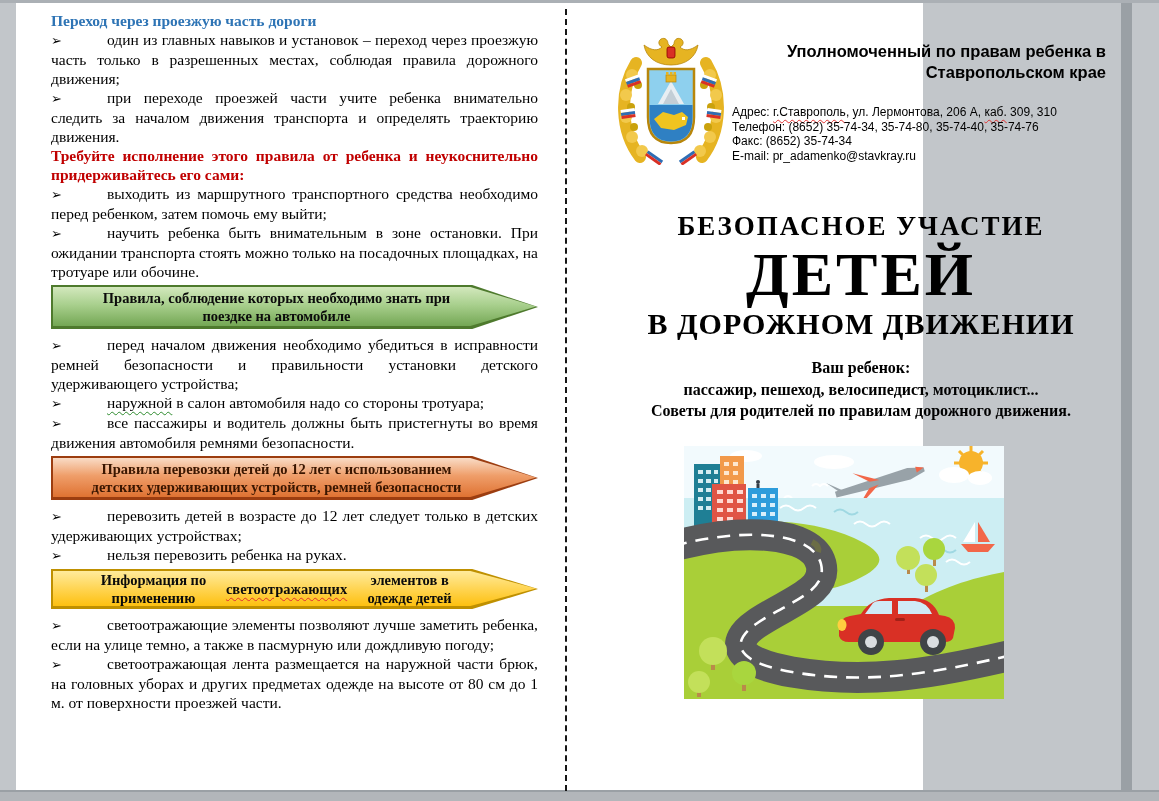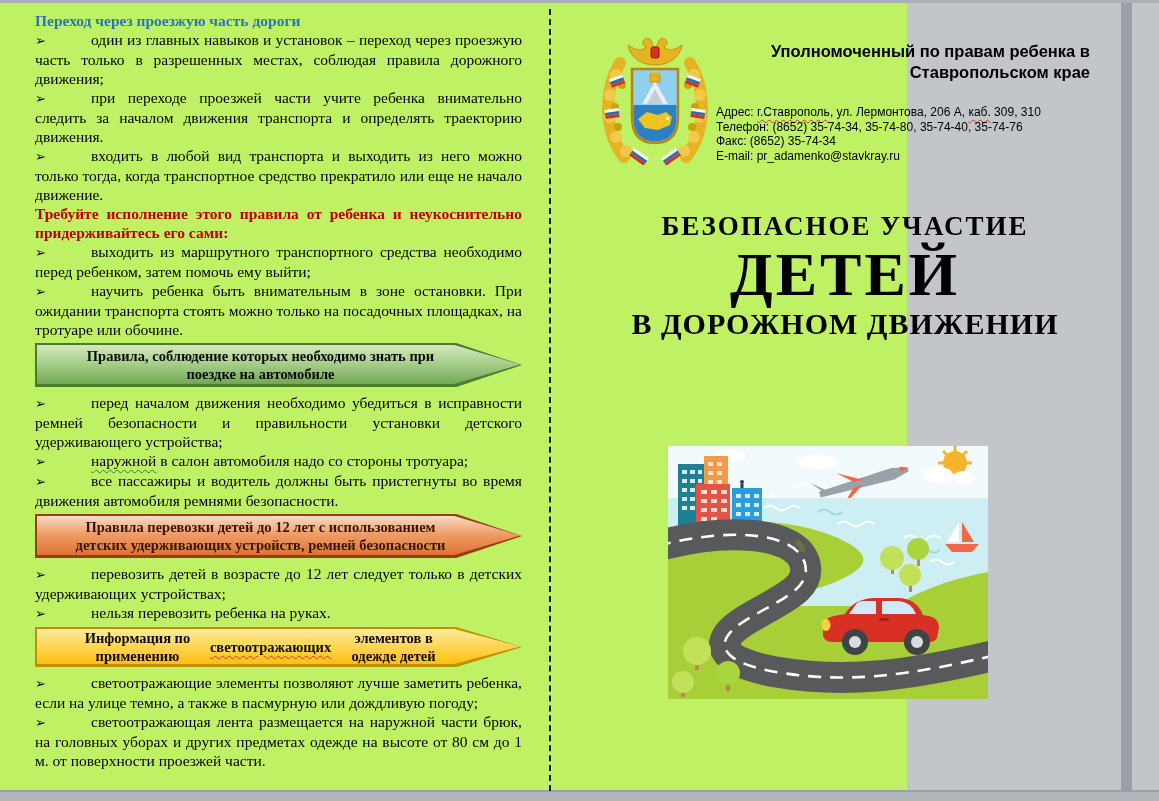--- a/index.html
+++ b/index.html
@@ -7,21 +7,21 @@
     width:1159px; height:801px; overflow:hidden;
     background:#c2c6ca;
     font-family:"Liberation Serif", serif;
   }
   .window { position:relative; width:1159px; height:801px; background:#c2c6ca; }
   .strip-top    { position:absolute; left:0; top:0; width:1159px; height:3px; background:#abb0b5; }
   .strip-bottom { position:absolute; left:0; top:790px; width:1159px; height:11px; background:#b2b6ba; border-top:2px solid #9aa0a5; box-sizing:border-box; }
   .strip-right-shadow { position:absolute; left:1121px; top:3px; width:11px; height:787px; background:#9aa0a5; }
   .strip-right-bg { position:absolute; left:1132px; top:3px; width:27px; height:787px; background:#c2c6ca; }
 
-  .page { position:absolute; left:0; top:3px; width:907px; height:787px; background:#bef264; }
+  .page { position:absolute; left:16px; top:3px; width:907px; height:787px; background:#ffffff; }
   .fold { position:absolute; left:549px; top:6px; height:782px; width:0; border-left:2px dashed #161616; }
 
   
   .col-left { position:absolute; left:35px; top:8px; width:487px; color:#000; }
   .h-blue { margin:0; font-size:15.5px; line-height:19px; font-weight:bold; color:#2E74B5; }
   .h-red  { margin:0; font-size:15.5px; line-height:19px; font-weight:bold; color:#C00000; text-align:justify; }
   p.b { margin:0; font-size:15.5px; line-height:19px; text-align:justify; }
   .bul { display:inline-block; width:56px; font-size:13px; }
   .wavy-green { text-decoration:underline wavy #2e8b2e 1px; text-underline-offset:3px; }
   .wavy-red   { text-decoration:underline wavy #e03030 1px; text-underline-offset:3px; }
@@ -69,21 +69,20 @@
   <div class="page">
     <div class="fold"></div>
 
     <div class="col-left">
       <h2 class="h-blue">Переход через проезжую часть дороги</h2>
 
       <p class="b"><span class="bul">➢</span><span>один из главных навыков и установок – переход через проезжую часть только в разрешенных местах, соблюдая правила дорожного движения;</span></p>
       <p class="b"><span class="bul">➢</span><span>при переходе проезжей части учите ребенка внимательно следить за началом движения транспорта и определять траекторию движения.</span></p>
 
 
-      <p class="b"><span class="bul">➢</span><span>входить в любой вид транспорта и выходить из него можно только тогда, когда транспортное средство прекратило или еще не начало движение.</span></p>
 
       <h2 class="h-red">Требуйте исполнение этого правила от ребенка и неукоснительно придерживайтесь его сами:</h2>
 
       <p class="b"><span class="bul">➢</span><span>выходить из маршрутного транспортного средства необходимо перед ребенком, затем помочь ему выйти;</span></p>
       <p class="b"><span class="bul">➢</span><span>научить ребенка быть внимательным в зоне остановки. При ожидании транспорта стоять можно только на посадочных площадках, на тротуаре или обочине.</span></p>
 
       <div class="banner green">
         <div class="inner">Правила, соблюдение которых необходимо знать при поездке на автомобиле</div>
       </div>
 
@@ -198,20 +197,25 @@
           </div>
         </div>
       </div>
 
       <div class="title-block">
         <div class="t1">БЕЗОПАСНОЕ УЧАСТИЕ</div>
         <div class="t2">ДЕТЕЙ</div>
         <div class="t3">В ДОРОЖНОМ ДВИЖЕНИИ</div>
       </div>
 
+      <div class="subtitle">
+        <div>Ваш ребенок:</div>
+        <div>пассажир, пешеход, велосипедист, мотоциклист...</div>
+        <div>Советы для родителей по правилам дорожного движения.</div>
+      </div>
 
       <svg class="illus" viewBox="0 0 320 253">
         <rect x="0" y="0" width="320" height="253" fill="#f2fafd"></rect>
 
         <ellipse cx="150" cy="16" rx="20" ry="7" fill="#ffffff"></ellipse>
         <ellipse cx="62" cy="10" rx="16" ry="6" fill="#ffffff"></ellipse>
         <path d="M128,40 q4,-4 8,0 q4,-4 8,0 M100,52 q4,-4 8,0" stroke="#ffffff" stroke-width="2" fill="none"></path>
 
         <g stroke="#f7b32b" stroke-width="3">
             <line x1="287" y1="0" x2="287" y2="34"></line>

